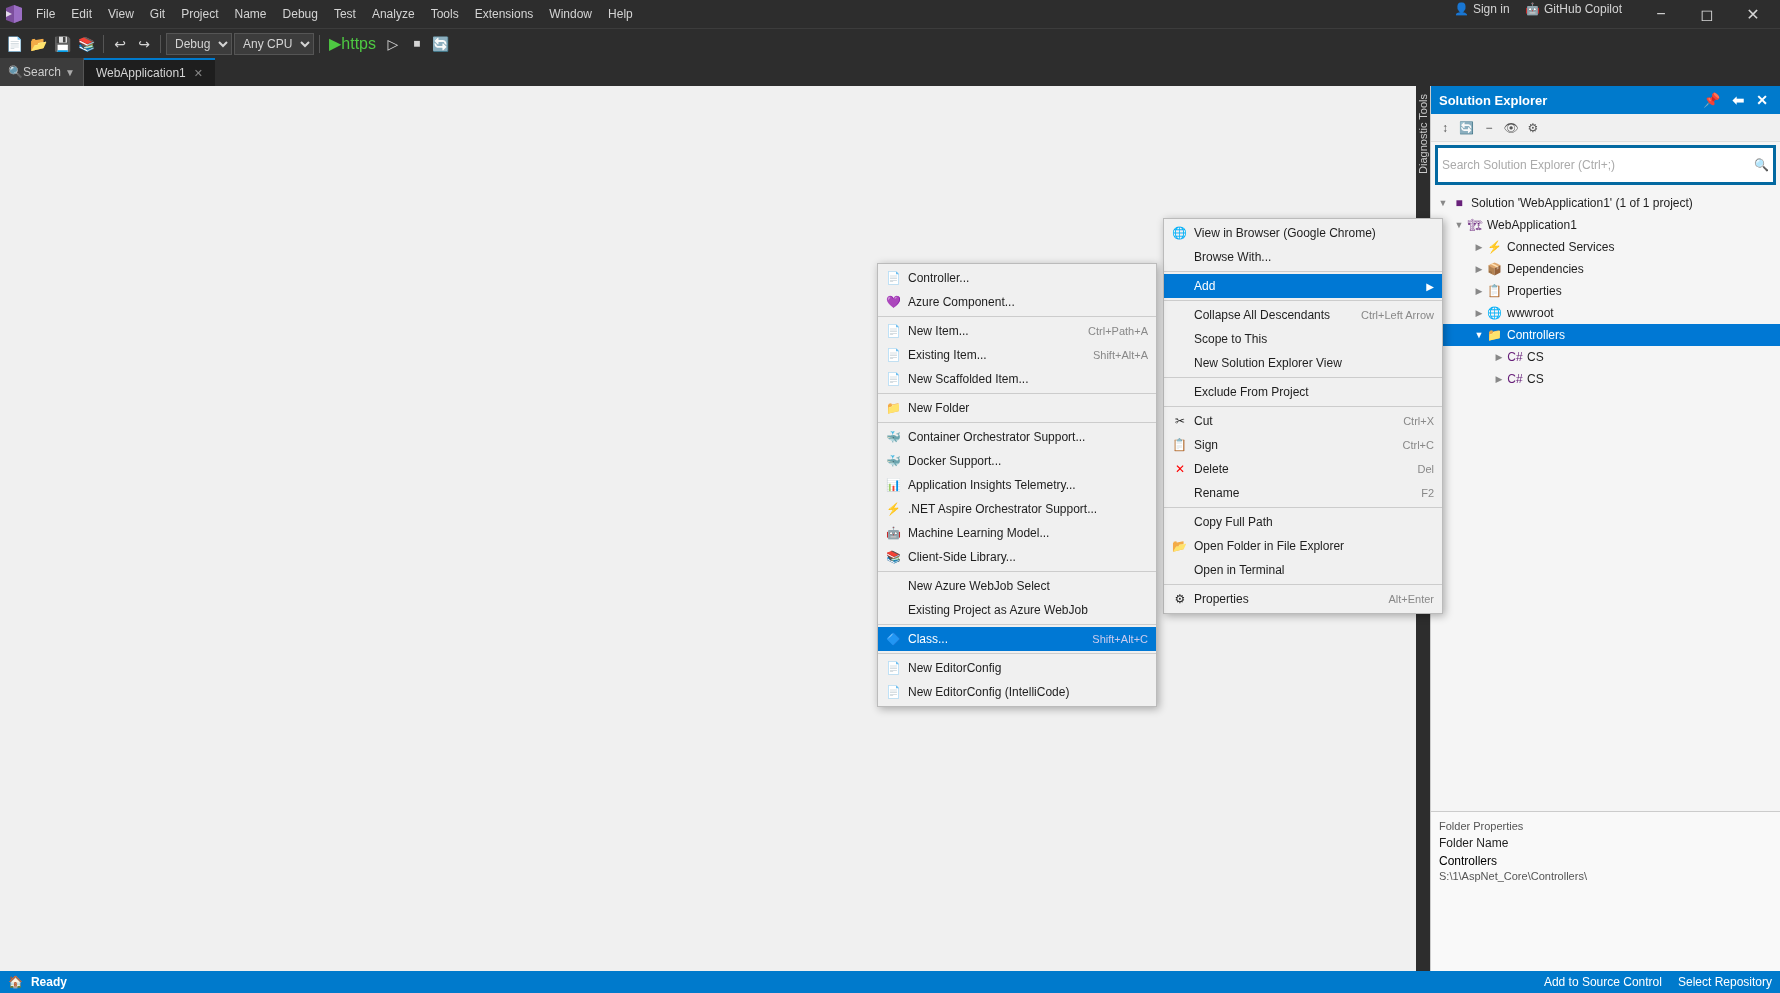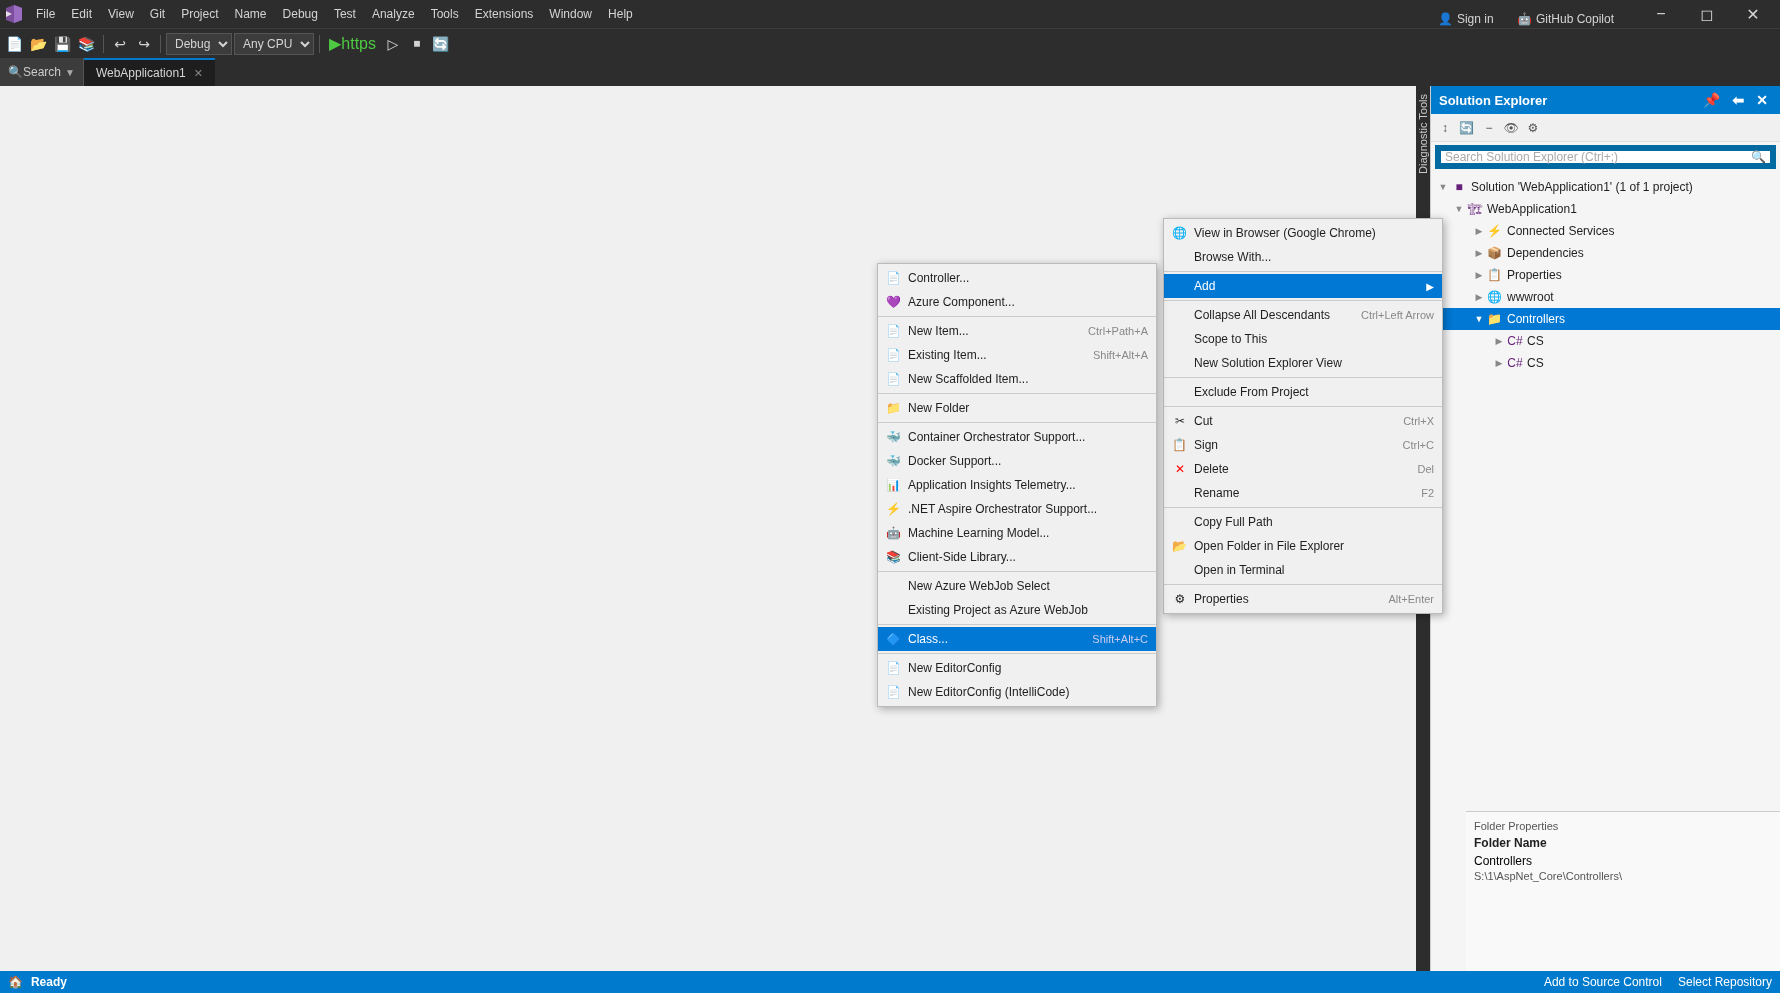--- a/index.html
+++ b/index.html
@@ -29,22 +29,21 @@
     }
     .menubar-item {
       padding: 4px 8px;
       cursor: pointer;
       font-size: 12px;
       color: #d4d4d4;
     }
     .menubar-right {
       margin-left: auto;
       display: flex;
-      align-items: flex-end;
-      gap: 8px;
+      align-items: flex-start;
     }
     .signin-btn {
       color: #d4d4d4;
       font-size: 12px;
       padding: 2px 8px;
       cursor: pointer;
     }
     .window-controls {
       display: flex;
       align-items: center;
@@ -211,23 +210,23 @@
       width: 20px;
       height: 20px;
       display: flex;
       align-items: center;
       justify-content: center;
       cursor: pointer;
       font-size: 12px;
       color: #555;
     }
     .se-search {
-      height: 24px;
+      height: 40px;
       background: white;
-      border: 6px solid #0369a1;
+      border: 3px solid #0369a1;
       margin: 3px 4px;
       display: flex;
       align-items: center;
       padding: 0 4px;
       color: #888;
       font-size: 12px;
     }
     .se-tree {
       flex: 1;
       overflow-y: auto;
@@ -263,25 +262,24 @@
       justify-content: center;
       font-size: 12px;
     }
     .tree-label { flex: 1; white-space: nowrap; overflow: hidden; text-overflow: ellipsis; }
 
     .se-properties {
       height: 160px;
       border-top: 1px solid #ccc;
       padding: 8px;
       background: #f9f9f9;
-      margin-left: 35px;
     }
     .se-prop-title {
       font-size: 12px;
-      font-weight: bold;
+      font-weight: normal;
       margin-bottom: 4px;
       color: #1e1e1e;
     }
     .se-prop-path {
       font-size: 11px;
       color: #555;
     }
 
     
     .diag-sidebar {

